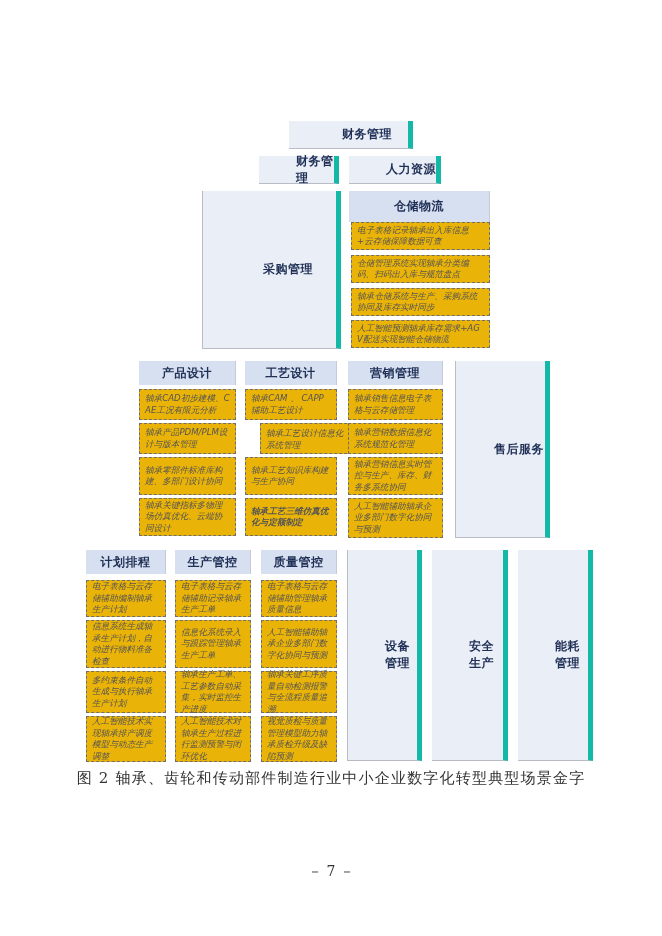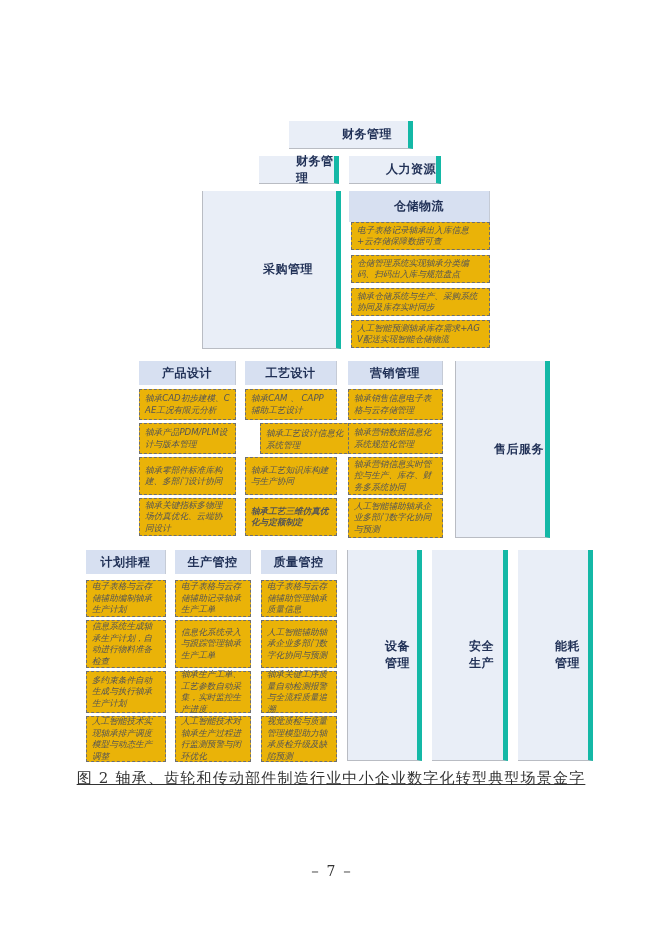--- a/index.html
+++ b/index.html
@@ -12,21 +12,21 @@
   .hdr { position: absolute; box-sizing: border-box; background: #d7e0f1;
          border-right: 1px solid #c5cbd6;
          display: flex; align-items: center; justify-content: center;
          color: #1f2f55; font-weight: bold; font-size: 12px; letter-spacing: 0.5px; }
   .item { position: absolute; box-sizing: border-box; border: 1px dashed #6f6f6f;
           background: #eab308; color: #555; font-style: italic; font-size: 8.6px;
           line-height: 11.5px; padding: 2px 5px; display: flex; align-items: center;
           word-break: break-all; }
   .caption { position: absolute; left: 60px; width: 542px; top: 766px; text-align: center;
              font-family: "DejaVu Serif", "Liberation Serif", serif; font-size: 15px;
-             line-height: 25px; color: #333; letter-spacing: 1.2px; text-decoration: underline; }
+             line-height: 25px; color: #333; letter-spacing: 1.2px; }
   .pagenum { position: absolute; left: 0; width: 662px; top: 863px; text-align: center;
              font-family: "DejaVu Serif", "Liberation Serif", serif; font-size: 14px; color: #333; }
 </style>
 </head>
 <body>
 
 <div class="box" style="left:289px;top:121px;width:124px;height:28px;">
   <span>财务管理</span>
 </div>
 

